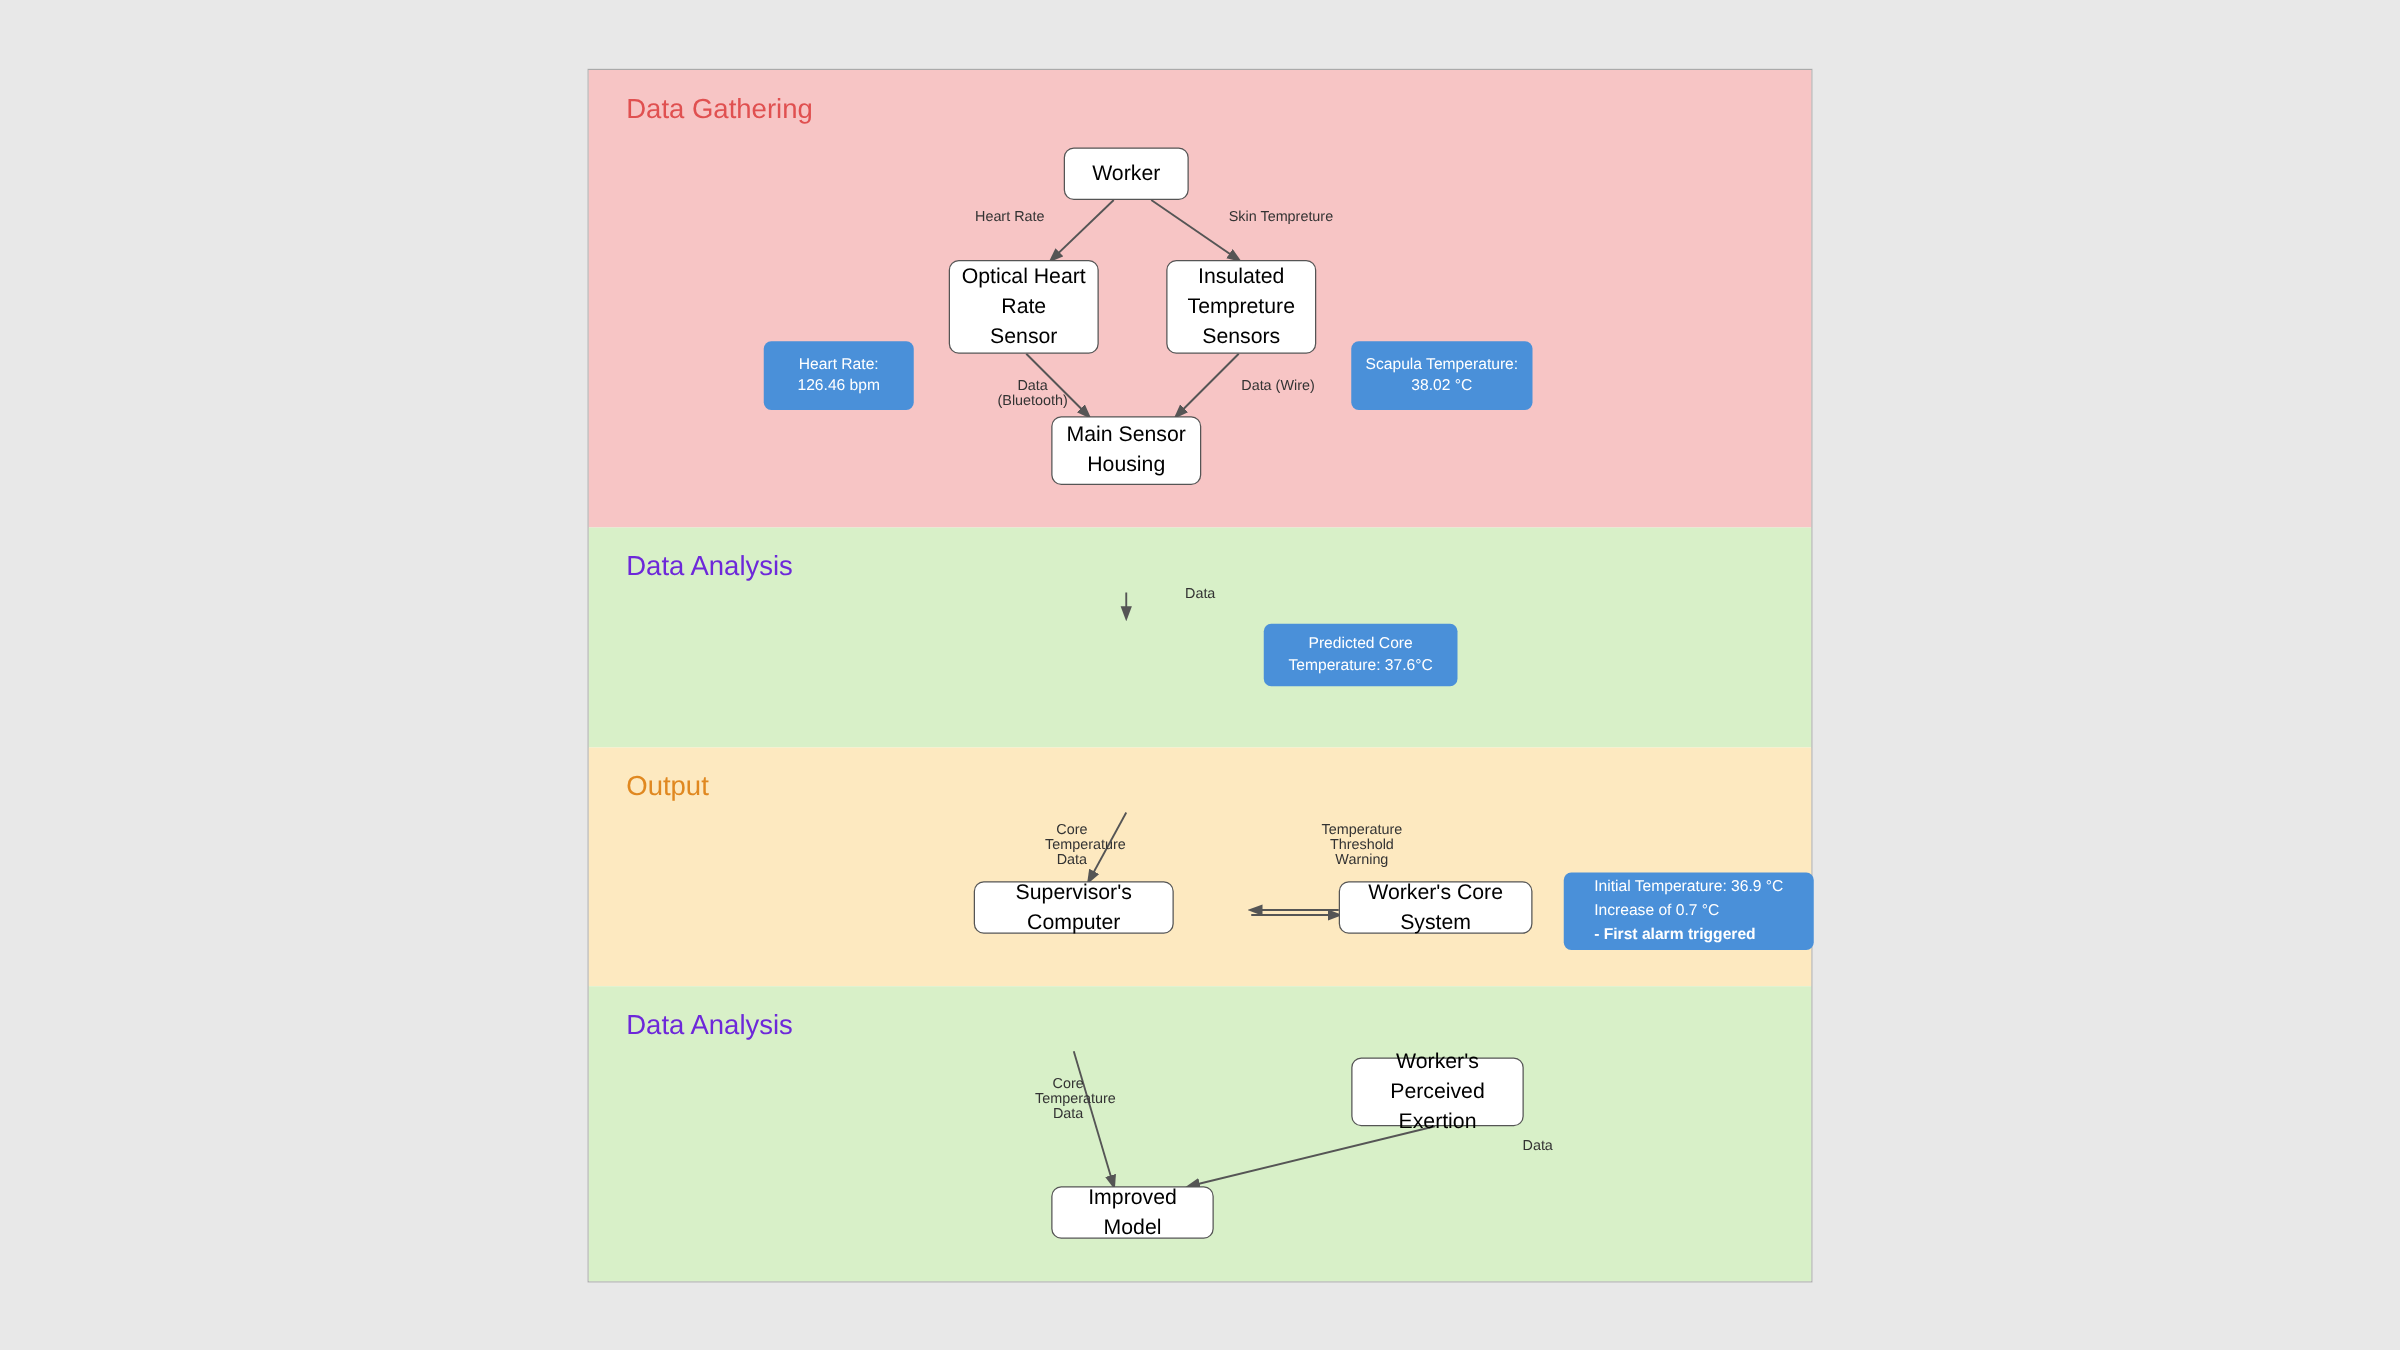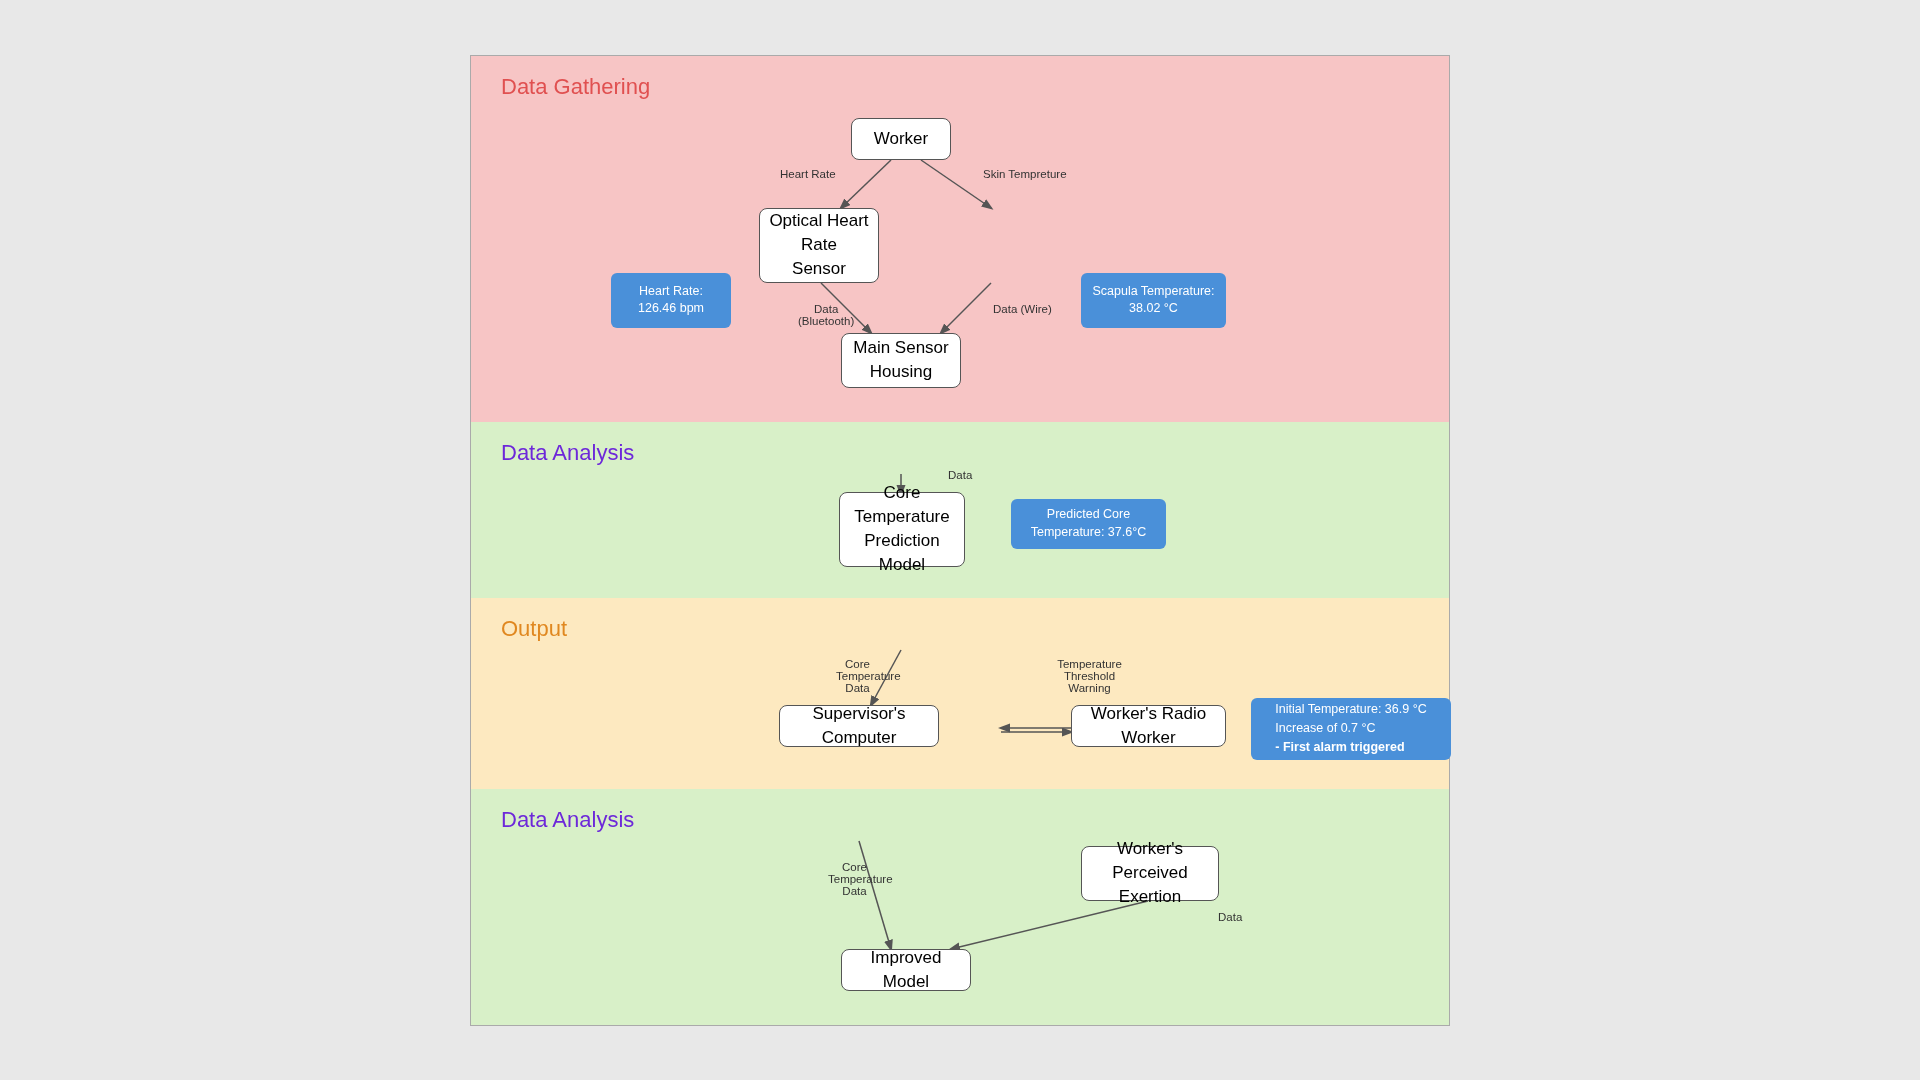--- a/index.html
+++ b/index.html
@@ -125,20 +125,25 @@
 
       <div class="arrow-label" style="left:445px; top:60px;">
         <span>Skin Tempreture</span>
       </div>
 
       <div class="box" style="left:258px; top:100px; width:120px; height:75px;">
         <span style="white-space:pre-line;">Optical Heart Rate
 Sensor</span>
       </div>
 
+      <div class="box" style="left:432px; top:100px; width:120px; height:75px;">
+        <span style="white-space:pre-line;">Insulated
+Tempreture
+Sensors</span>
+      </div>
 
       <div class="box box-blue" style="left:110px; top:165px; width:120px; height:55px;">
         <span style="white-space:pre-line; text-align:center;">Heart Rate:
 126.46 bpm</span>
       </div>
 
       <div class="box box-blue" style="left:580px; top:165px; width:145px; height:55px;">
         <span style="white-space:pre-line; text-align:center;">Scapula Temperature:
 38.02 °C</span>
       </div>
@@ -171,25 +176,20 @@
           <marker id="arr2" markerWidth="8" markerHeight="8" refX="6" refY="3" orient="auto">
             <path d="M0,0 L0,6 L8,3 z" fill="#555"></path>
           </marker>
         </defs>
       </svg>
 
       <div class="arrow-label" style="left:410px; top:-5px;">
         <span>Data</span>
       </div>
 
-      <div class="box" style="left:338px; top:18px; width:126px; height:75px;">
-        <span style="white-space:pre-line;">Core
-Temperature Prediction
-Model</span>
-      </div>
 
       <div class="box box-blue" style="left:510px; top:25px; width:155px; height:50px;">
         <span style="white-space:pre-line; text-align:center;">Predicted Core
 Temperature: 37.6°C</span>
       </div>
 
     </div>
   </div>
 
   <div class="section section-output">
@@ -217,21 +217,21 @@
       <div class="arrow-label" style="left:510px; top:8px; text-align:center; width:120px;">
         <span style="white-space:pre-line;">Temperature Threshold
 Warning</span>
       </div>
 
       <div class="box" style="left:278px; top:55px; width:160px; height:42px;">
         <span>Supervisor's Computer</span>
       </div>
 
       <div class="box" style="left:570px; top:55px; width:155px; height:42px;">
-        <span>Worker's Radio Worker</span>
+        <span>Worker's Core System</span>
       </div>
 
       <div class="box box-blue" style="left:750px; top:48px; width:200px; height:62px; line-height:1.5; text-align:left; padding:8px 10px;">
         <div>
           <div>Initial Temperature: 36.9 °C</div>
           <div>Increase of 0.7 °C</div>
           <div><strong>- First alarm triggered</strong></div>
         </div>
       </div>
 

